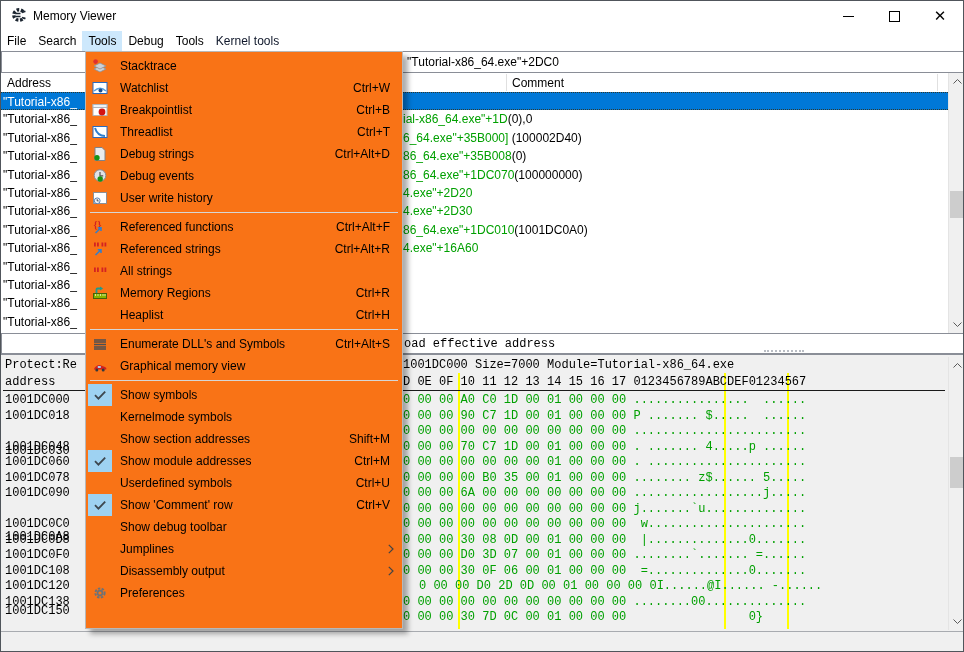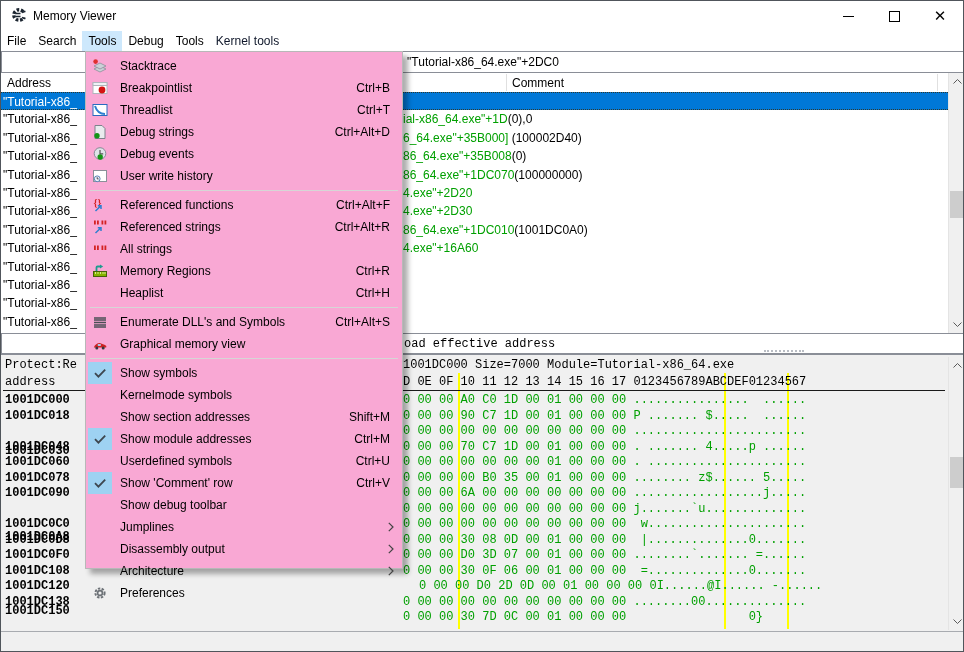--- a/index.html
+++ b/index.html
@@ -38,29 +38,29 @@
     border:1px solid #8a8e97;box-sizing:border-box;}
   .info-strip .mono{position:absolute;left:402px;top:3px;}
   .grip-dots{position:absolute;left:763px;top:349px;width:40px;border-top:2px dotted #b9bdc4;z-index:5;}
   .mono{font-family:"Liberation Mono",monospace;font-size:12px;white-space:pre;}
   
   .hexpanel{position:absolute;left:0;top:353px;width:964px;height:277px;background:#f0f0f0;
     border-top:1px solid #8a8e97;box-sizing:border-box;overflow:hidden;}
   .hex-line{position:absolute;white-space:pre;}
   .hex-underline{position:absolute;left:2px;top:35px;width:942px;height:0;border-top:1px solid #1a1a1a;}
   .yellow-line{position:absolute;top:18px;width:2px;height:256px;background:#ffff00;}
-  .hex-row-addr{position:absolute;left:4px;font-weight:bold;}
+  .hex-row-addr{position:absolute;left:4px;}
   .hex-row-data{position:absolute;left:402px;}
   
   .vscroll{position:absolute;width:17px;background:#f0f0f0;border-left:1px solid #e4e4e4;box-sizing:border-box;}
   .vs-arrow{position:absolute;left:0;width:17px;height:17px;display:flex;align-items:center;justify-content:center;}
   .vs-thumb{position:absolute;left:1px;width:15px;background:#cdcdcd;}
   .bottom-strip{position:absolute;left:0;top:630px;width:964px;height:22px;background:#f0f0f0;border-top:1px solid #a8abb0;}
   
-  .menu{position:absolute;left:84px;top:50px;width:318px;height:518px;background:#f9a8d4;
+  .menu{position:absolute;left:84px;top:50px;width:318px;height:578px;background:#f97316;
     border:1px solid #b8b8b8;box-shadow:5px 5px 5px rgba(0,0,0,.32);box-sizing:border-box;
     padding-top:3px;z-index:50;}
   .menu-item{position:relative;height:22px;display:flex;align-items:center;}
   .mi-iconcell{width:24px;height:22px;margin-left:2px;display:flex;align-items:center;justify-content:center;flex:none;}
   .mi-iconcell.checked{background:#9ed2f2;}
   .mi-label{margin-left:8px;}
   .mi-shortcut{position:absolute;right:12px;}
   .mi-sub{position:absolute;right:8px;top:5px;}
   .menu-sep{height:7px;position:relative;}
   .menu-sep::after{content:"";position:absolute;left:4px;right:4px;top:3px;border-top:1px solid #d6d6d6;}
@@ -250,20 +250,31 @@
               <path d="M2 8 L8 5 L14 8 L8 11 Z"></path>
             </g>
             <circle cx="3.6" cy="3.6" r="2.3" fill="#e03030"></circle>
           </svg>
         </span>
         <span class="mi-label">Stacktrace</span>
       </div>
       <div class="menu-item">
         <span class="mi-iconcell">
           <svg class="icon-svg" viewBox="0 0 16 16">
+            <rect x="1" y="2.5" width="14" height="11" fill="#fff" stroke="#2a6bc0"></rect>
+            <path d="M2 11 Q8 5.5 14 11" stroke="#55a0e0" fill="none" stroke-width="1.4"></path>
+            <circle cx="8.5" cy="10.5" r="2" fill="#1d4f8f"></circle>
+          </svg>
+        </span>
+        <span class="mi-label">Watchlist</span>
+        <span class="mi-shortcut">Ctrl+W</span>
+      </div>
+      <div class="menu-item">
+        <span class="mi-iconcell">
+          <svg class="icon-svg" viewBox="0 0 16 16">
             <rect x="1" y="2.5" width="14" height="11" fill="#fff" stroke="#b0b6bd"></rect>
             <path d="M1 2.5 h14 v3 h-14 z" fill="#eef2f6" stroke="#b0b6bd"></path>
             <circle cx="10" cy="10" r="3.4" fill="#d41414"></circle>
           </svg>
         </span>
         <span class="mi-label">Breakpointlist</span>
         <span class="mi-shortcut">Ctrl+B</span>
       </div>
       <div class="menu-item">
         <span class="mi-iconcell">
@@ -439,27 +450,20 @@
           </svg></span>
       </div>
       <div class="menu-item">
         <span class="mi-iconcell"></span>
         <span class="mi-label">Disassembly output</span>
         <span class="mi-sub"><svg width="6" height="10" viewBox="0 0 6 10">
             <path d="M0.8 0.8 L5 5 L0.8 9.2" stroke="#444" fill="none" stroke-width="1.2"></path>
           </svg></span>
       </div>
       <div class="menu-item">
-        <span class="mi-iconcell"></span>
-        <span class="mi-label">Architecture</span>
-        <span class="mi-sub"><svg width="6" height="10" viewBox="0 0 6 10">
-            <path d="M0.8 0.8 L5 5 L0.8 9.2" stroke="#444" fill="none" stroke-width="1.2"></path>
-          </svg></span>
-      </div>
-      <div class="menu-item">
         <span class="mi-iconcell">
           <svg class="icon-svg" viewBox="0 0 16 16">
             <circle cx="8" cy="8" r="4.6" fill="none" stroke="#6d7277" stroke-width="2" stroke-dasharray="2.4 1.4"></circle>
             <circle cx="8" cy="8" r="2.4" fill="none" stroke="#6d7277" stroke-width="1.6"></circle>
           </svg>
         </span>
         <span class="mi-label">Preferences</span>
       </div>
     </div>
 

